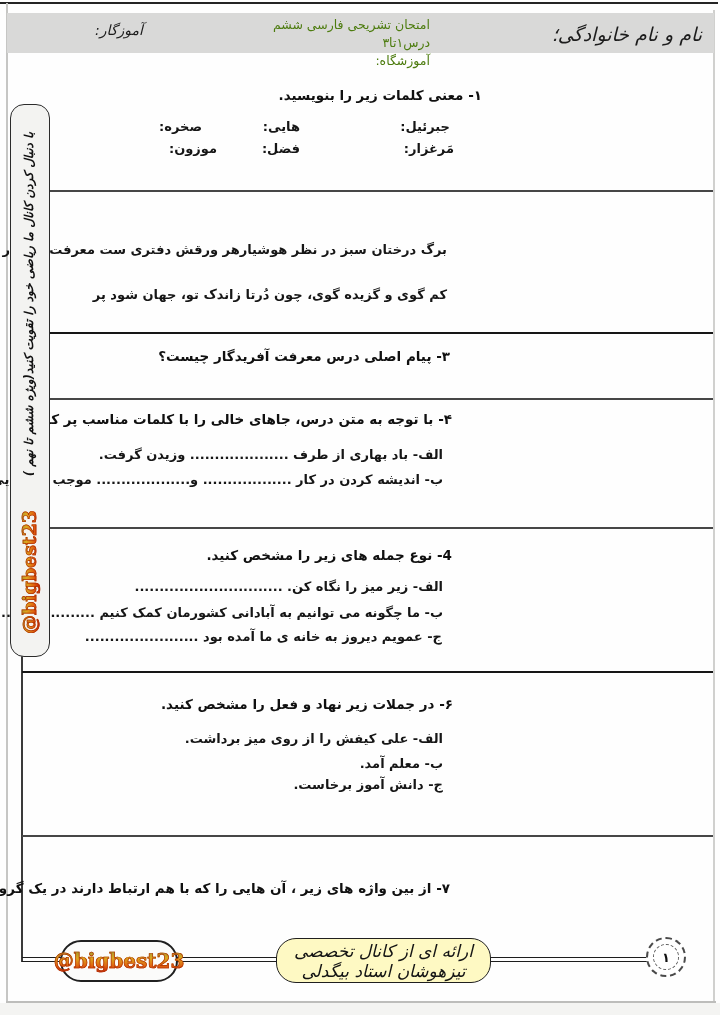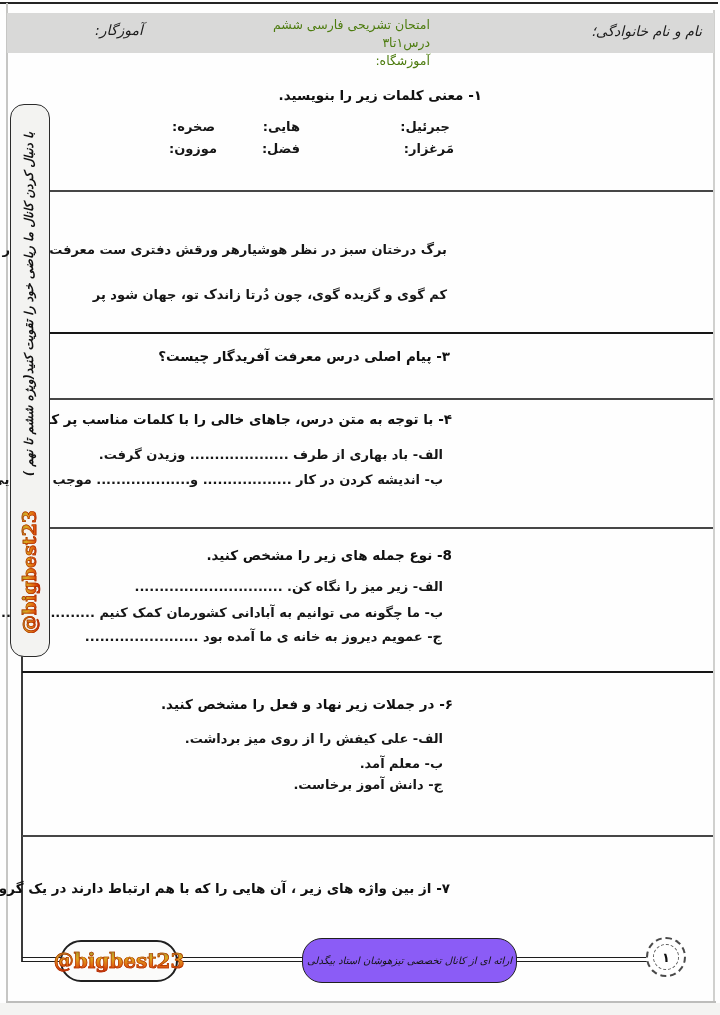--- a/index.html
+++ b/index.html
@@ -10,21 +10,21 @@
   .edge{position:absolute;}
   .edge-top{left:0;top:2px;width:718px;height:2px;background:#242424;}
   .edge-left{left:6px;top:3px;width:2px;height:999px;background:#c6c6c4;}
   .edge-right{left:713px;top:10px;width:2px;height:992px;background:#d0d0ce;}
   .edge-bottom{left:6px;top:1001px;width:710px;height:2px;background:#bdbdbb;}
   .below-page{left:0;top:1003px;width:720px;height:12px;background:#f4f4f2;}
 
   
   .header-band{position:absolute;left:7px;top:13px;width:707px;height:40px;background:#d9d9d8;}
   .hand{font-style:italic;color:#1c1c1c;}
-  .h-name{position:absolute;right:12px;top:10px;font-size:14px;white-space:nowrap;}
+  .h-name{position:absolute;right:12px;top:10px;font-size:19px;white-space:nowrap;}
   .h-title{position:absolute;left:228px;top:3px;width:195px;font-weight:normal;font-size:12.5px;line-height:1.45;color:#4d7c0f;}
   .h-teacher{position:absolute;left:88px;top:9px;font-size:14px;white-space:nowrap;}
 
   
   .divider{position:absolute;left:22px;width:691px;background:#474747;}
   .left-border{position:absolute;left:21px;top:360px;width:1.5px;height:602px;background:#3a3a3a;}
 
   
   .q-title{position:absolute;font-weight:bold;font-size:13.5px;color:#101010;white-space:nowrap;}
   .q-item{position:absolute;font-weight:bold;font-size:13px;color:#161616;white-space:nowrap;}
@@ -42,22 +42,22 @@
           -webkit-background-clip:text;background-clip:text;color:transparent;}
   }
   .side-handle{font-size:19px;direction:ltr;padding-left:6px;}
 
   
   .f-line{position:absolute;left:22px;top:957px;width:640px;height:3px;
           border-top:1.6px solid #1d1d1d;border-bottom:1.6px solid #1d1d1d;z-index:1;}
   .f-pill{position:absolute;display:flex;align-items:center;justify-content:center;box-sizing:border-box;z-index:2;}
   .f-handle{left:60px;top:940px;width:118px;height:42px;background:#fbfbfa;border:2px solid #202020;border-radius:21px;}
   .f-handle span{font-size:20px;direction:ltr;}
-  .f-credit{left:302px;top:938px;width:215px;height:45px;background:#8b5cf6;border:1.6px solid #202020;border-radius:20px;
-            font-style:italic;font-size:10px;color:#141414;text-align:center;}
+  .f-credit{left:276px;top:938px;width:215px;height:45px;background:#fef9c3;border:1.6px solid #202020;border-radius:20px;
+            font-style:italic;font-size:17px;color:#141414;text-align:center;}
   .f-circle{position:absolute;left:646px;top:937px;width:40px;height:40px;border:2px dashed #4a4a4a;border-radius:50%;
             background:#fff;box-sizing:border-box;display:flex;align-items:center;justify-content:center;z-index:2;}
   .f-circle-inner{width:26px;height:26px;border:1.8px dashed #5a5a5a;border-radius:50%;box-sizing:border-box;
                   display:flex;align-items:center;justify-content:center;font-size:13px;font-weight:bold;color:#111;}
 </style>
 </head>
 <body>
 
 <div class="page">
 
@@ -80,41 +80,41 @@
   <div class="divider" style="top:190px;height:1.5px;"></div>
   <div class="divider" style="top:332px;height:2px;background:#161616;"></div>
   <div class="divider" style="top:398px;height:1.5px;"></div>
   <div class="divider" style="top:527px;height:1.5px;"></div>
   <div class="divider" style="top:671px;height:2px;background:#161616;"></div>
   <div class="divider" style="top:835px;height:1.5px;"></div>
 
   <div class="q-title" style="right:238px;top:87px;">۱- معنی کلمات زیر را بنویسید.</div>
   <div class="q-item" style="right:270px;top:119px;">جبرئیل:</div>
   <div class="q-item" style="right:420px;top:119px;">هایی:</div>
-  <div class="q-item" style="right:505px;top:119px;text-align:center;">صخره:</div>
+  <div class="q-item" style="right:518px;top:119px;text-align:center;">صخره:</div>
   <div class="q-item" style="right:266px;top:141px;">مَرغزار:</div>
   <div class="q-item" style="right:420px;top:141px;">فضل:</div>
   <div class="q-item" style="right:503px;top:141px;">موزون:</div>
 
   <div class="verse-row" style="left:115px;width:332px;top:242px;">
     <span>برگ درختان سبز در نظر هوشیار</span>
     <span>هر ورقش دفتری ست معرفت کردگار</span>
   </div>
   <div class="verse-row" style="left:150px;width:297px;top:287px;">
     <span>کم گوی و گزیده گوی، چون دُر</span>
     <span>تا زاندک تو، جهان شود پر</span>
   </div>
 
   <div class="q-title" style="right:270px;top:348px;">۳- پیام اصلی درس معرفت آفریدگار چیست؟</div>
 
   <div class="q-title" style="right:268px;top:411px;">۴- با توجه به متن درس، جاهای خالی را با کلمات مناسب پر کنید.</div>
   <div class="q-item" style="right:277px;top:447px;">الف- باد بهاری از طرف .................... وزیدن گرفت.</div>
   <div class="q-item" style="right:277px;top:472px;">ب- اندیشه کردن در کار .................. و................... موجب روشنایی دل می شود.</div>
 
-  <div class="q-title" style="right:268px;top:547px;">8- نوع جمله های زیر را مشخص کنید.</div>
+  <div class="q-title" style="right:268px;top:547px;">4- نوع جمله های زیر را مشخص کنید.</div>
   <div class="q-item" style="right:277px;top:579px;">الف- زیر میز را نگاه کن. ..............................</div>
   <div class="q-item" style="right:277px;top:605px;">ب- ما چگونه می توانیم به آبادانی کشورمان کمک کنیم ....................</div>
   <div class="q-item" style="right:278px;top:629px;">ج- عمویم دیروز به خانه ی ما آمده بود .......................</div>
 
   <div class="q-title" style="right:267px;top:696px;margin-left:40px;">۶- در جملات زیر نهاد و فعل را مشخص کنید.</div>
   <div class="q-item" style="right:277px;top:731px;">الف- علی کیفش را از روی میز برداشت.</div>
   <div class="q-item" style="right:277px;top:756px;">ب- معلم آمد.</div>
   <div class="q-item" style="right:277px;top:777px;">ج- دانش آموز برخاست.</div>
 
   <div class="q-title" style="right:270px;top:880px;">۷- از بین واژه های زیر ، آن هایی را که با هم ارتباط دارند در یک گروه قرار دهید.</div>

